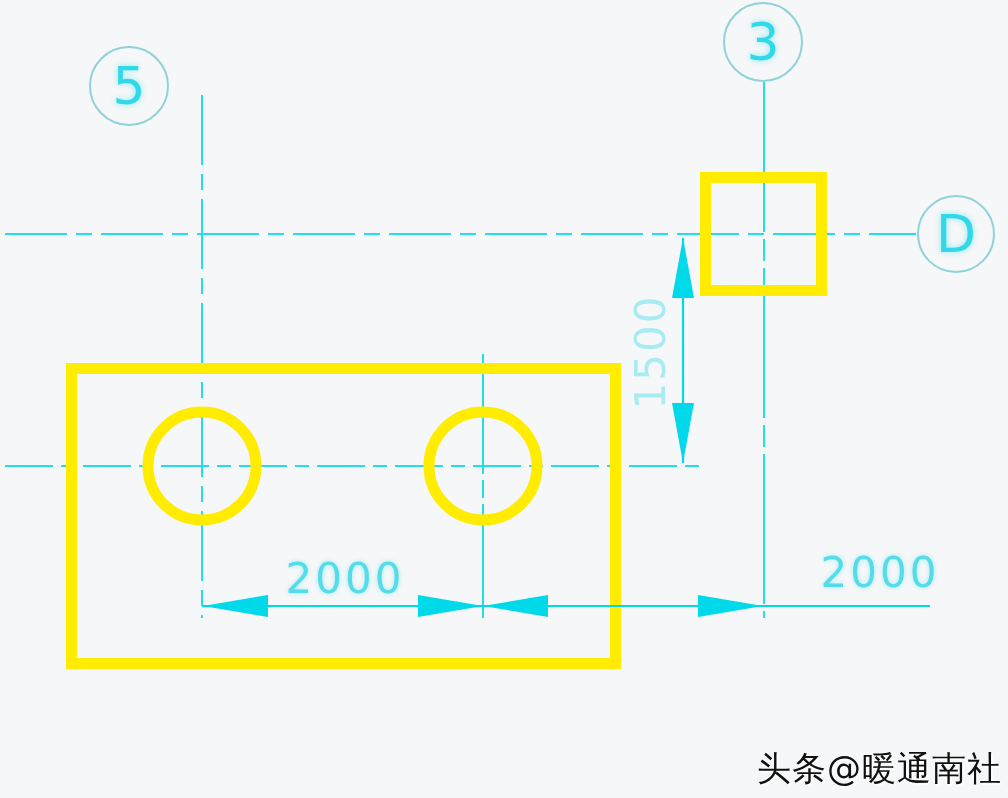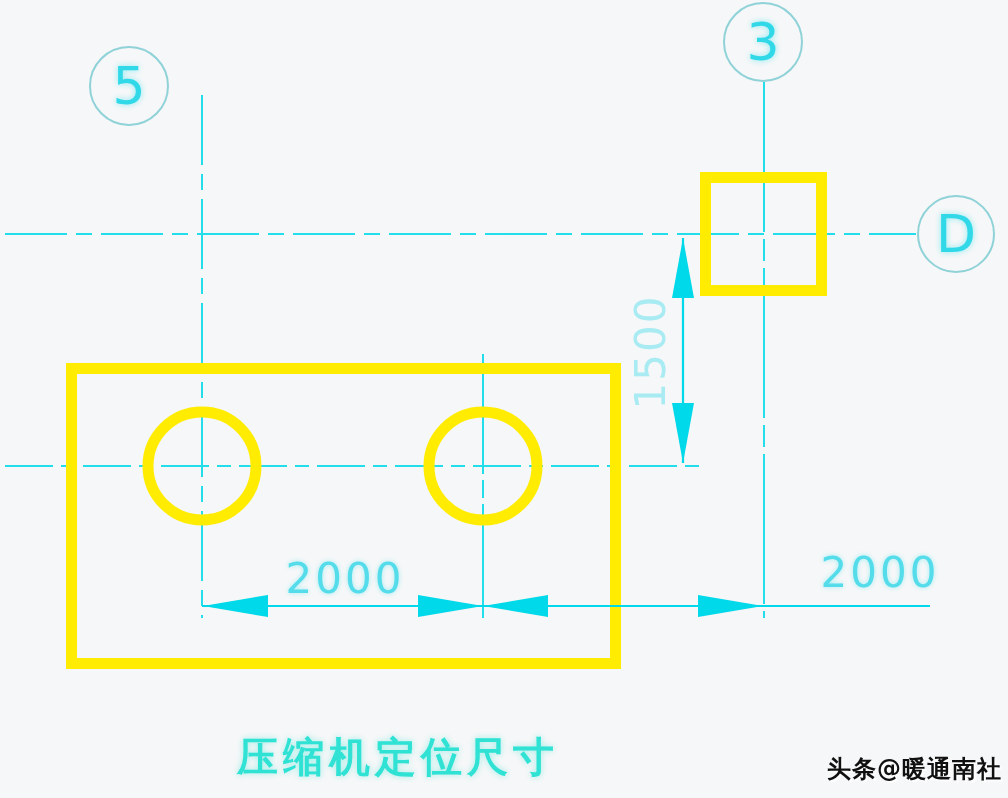--- a/index.html
+++ b/index.html
@@ -56,22 +56,22 @@
     font-weight: bold;
     letter-spacing: 5px;
     white-space: nowrap;
     text-shadow: 0 0 6px rgba(40, 225, 210, 0.45);
   }
 
   .watermark {
     position: absolute;
     transform: translate(-100%, -50%);
     color: var(--watermark-text, #101010);
-    font-size: 24px;
-    font-weight: bold;
+    font-size: 34px;
+    font-weight: normal;
     letter-spacing: 1px;
     white-space: nowrap;
     text-shadow: 2px 2px 0 rgba(255,255,255,0.75);
   }
 </style>
 </head>
 <body>
 
 <div class="stage">
 
@@ -125,17 +125,16 @@
   <div class="bubble" style="left:917px; top:195px; width:78px; height:78px;">
     <span>D</span>
   </div>
 
   <div class="dim-text" style="left:345px; top:578px;">2000</div>
 
   <div class="dim-text" style="left:880px; top:572px;">2000</div>
 
   <div class="dim-text vertical" style="left:650px; top:352px;">1500</div>
 
-  <div class="caption" style="left:398px; top:757px;">压缩机定位尺寸</div>
 
   <div class="watermark" style="left:1002px; top:769px;">头条@暖通南社</div>
 
 </div>
 
 </body></html>

